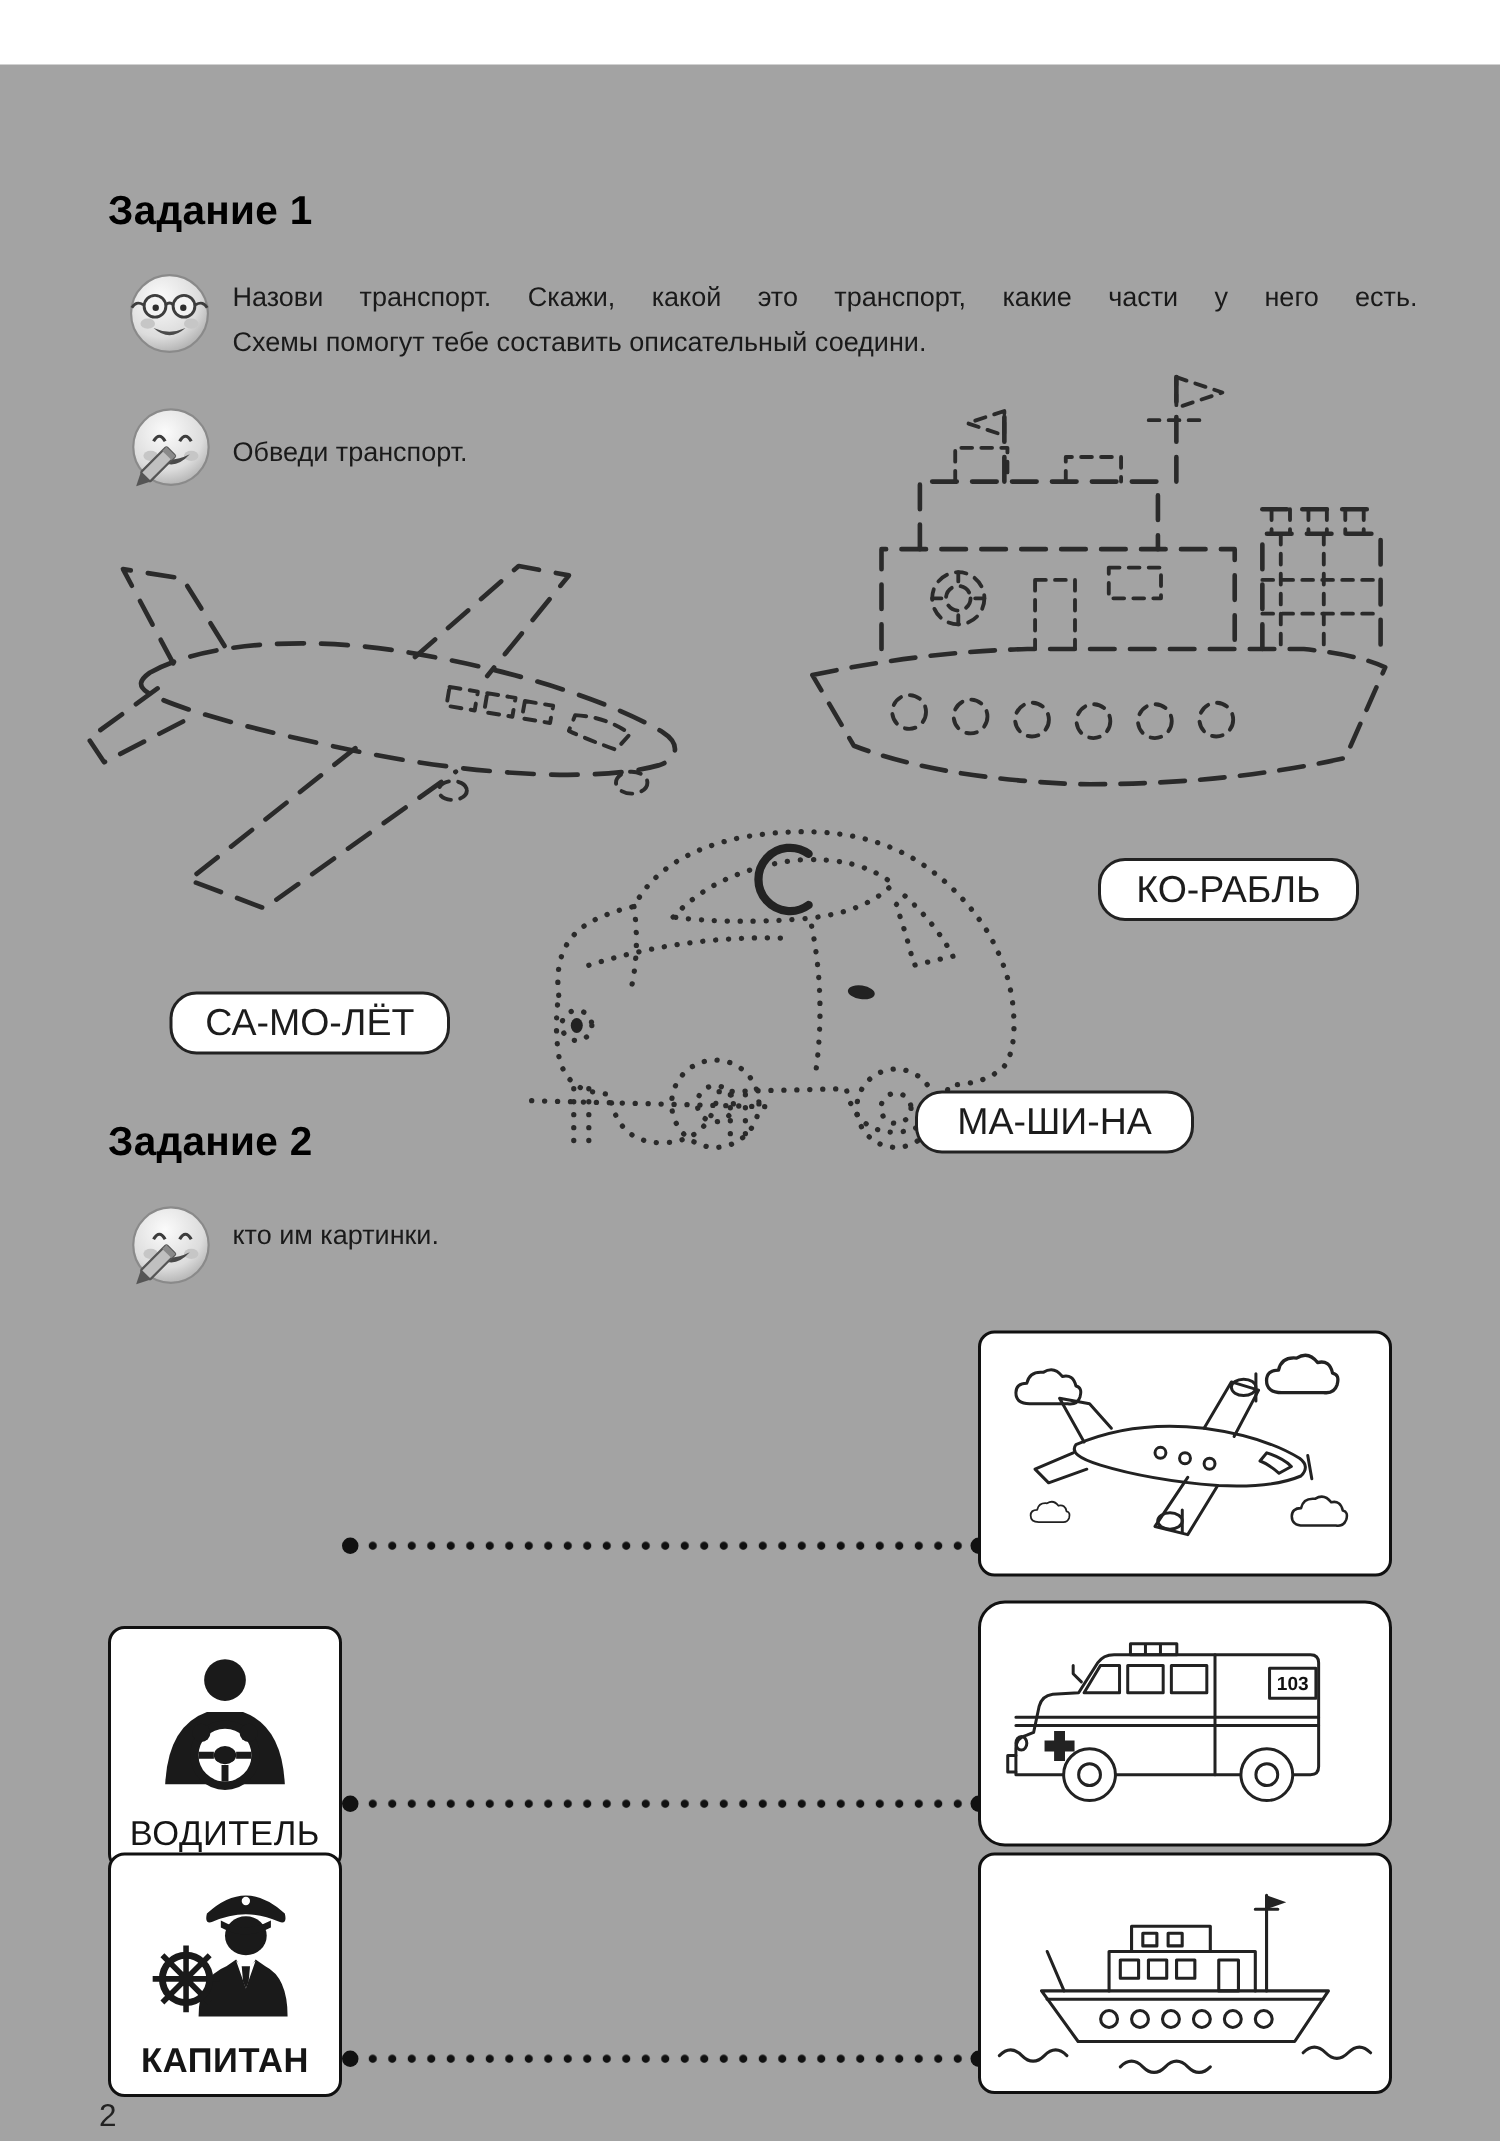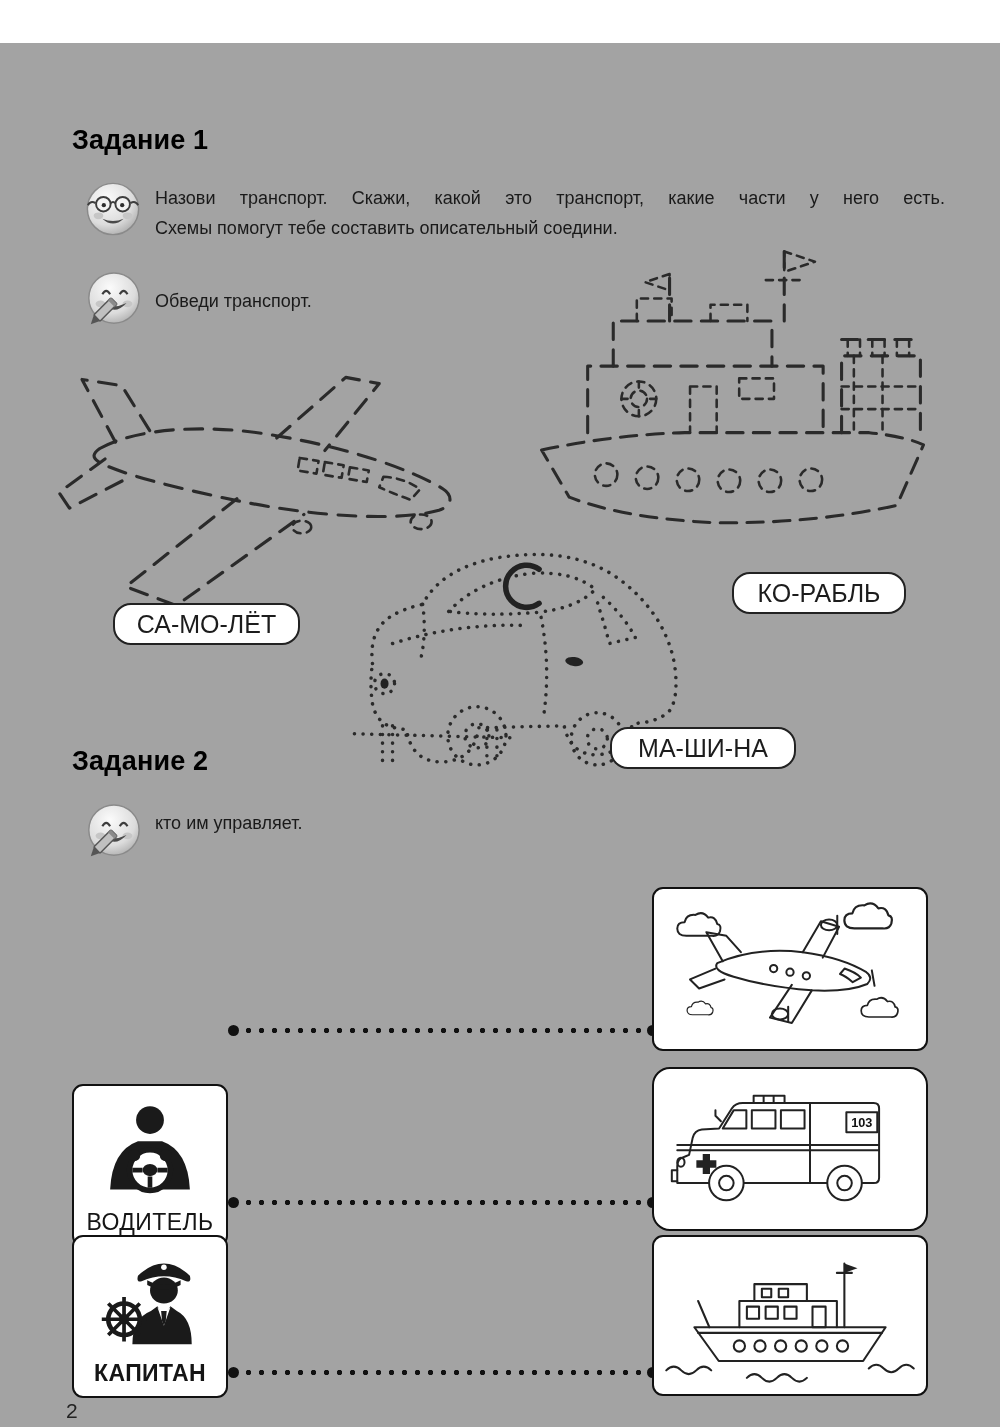--- a/index.html
+++ b/index.html
@@ -166,21 +166,21 @@
         <path d="M 160,218 L 160,252 M 170,218 L 170,252"></path>
       </g>
       <g fill="#222" stroke="none">
         <path d="M 212,92 A 21,21 0 1 1 212,58" fill="none" stroke="#222" stroke-width="5.5" stroke-linecap="round"></path>
         <ellipse cx="247" cy="150" rx="9" ry="4.5" transform="rotate(8 247 150)"></ellipse>
         <ellipse cx="58" cy="172" rx="4" ry="5"></ellipse>
       </g>
     </svg>
   </div>
 
-  <div class="trace-label" style="left:113px; top:560px; width:187px; height:42px;">СА-МО-ЛЁТ</div>
+  <div class="trace-label" style="left:113px; top:618px; width:187px; height:42px;">СА-МО-ЛЁТ</div>
   <div class="trace-label" style="left:732px; top:529px; width:174px; height:42px;">КО-РАБЛЬ</div>
   <div class="trace-label" style="left:610px; top:684px; width:186px; height:42px;">МА-ШИ-НА</div>
 
   <div class="h-task" style="left:72px; top:703px;">Задание 2</div>
 
   <div class="emoji" style="left:84px; top:760px;">
     <svg viewBox="0 0 60 60">
       <defs>
         <radialGradient id="gf3" cx="42%" cy="30%" r="78%">
           <stop offset="0%" stop-color="#fbfbfb"></stop>
@@ -194,21 +194,21 @@
       <path d="M 19,24 Q 23,17 27,24 M 37,24 Q 41,17 45,24" fill="none" stroke="#3d3d3d" stroke-width="2.2"></path>
       <path d="M 21,35 Q 32,46 44,33 Q 32,39 21,35 Z" fill="#4a4a4a"></path>
       <g transform="translate(7,55) rotate(-45)">
         <polygon points="0,0 9,-4.5 9,4.5" fill="#555"></polygon>
         <rect x="9" y="-4.5" width="25" height="9" rx="1" fill="#c0c0c0" stroke="#555" stroke-width="1.5"></rect>
         <rect x="30" y="-4.5" width="4" height="9" fill="#8a8a8a"></rect>
       </g>
     </svg>
   </div>
   <div class="instr" style="left:155px; top:765px; width:790px;">
-    <div>кто им управляет.</div>
+    <div>кто им картинки.</div>
   </div>
 
   <div class="connector" style="left:240px; top:984px; width:406px;"></div>
   <div class="match-box veh-box" style="left:652px; top:844px; width:276px; height:164px;">
     <svg viewBox="0 0 276 165">
       <defs>
         <path id="cl1" d="M 8,18 Q -2,18 -2,10 Q -2,3 6,3 Q 8,-6 18,-5 Q 26,-10 32,-2 Q 40,-4 42,5 Q 47,6 45,13 Q 43,19 36,18 Z"></path>
       </defs>
       <g fill="none" stroke="#222" stroke-width="2.2" stroke-linejoin="round" stroke-linecap="round">
         <use href="#cl1" transform="translate(16,28)"></use>

